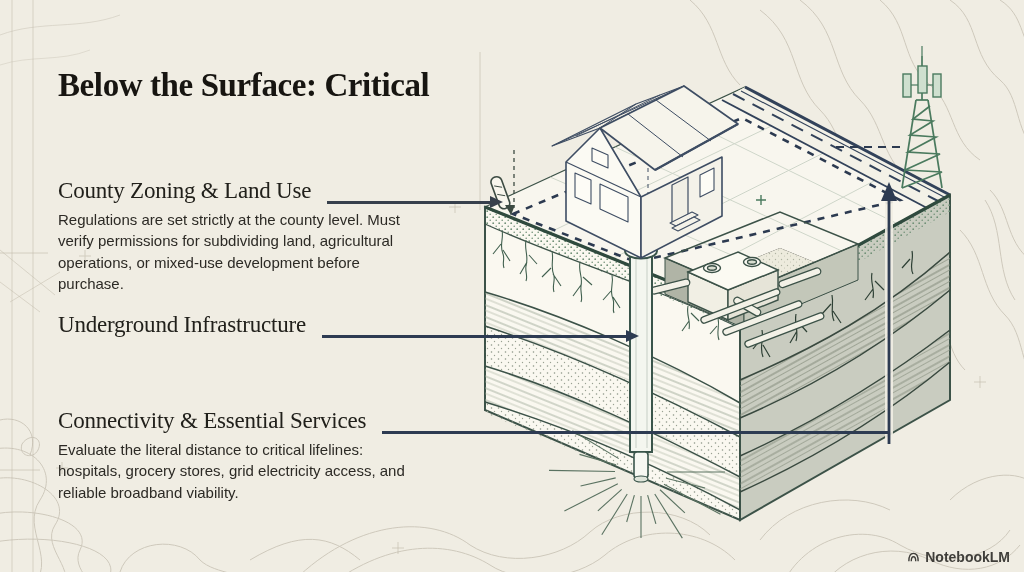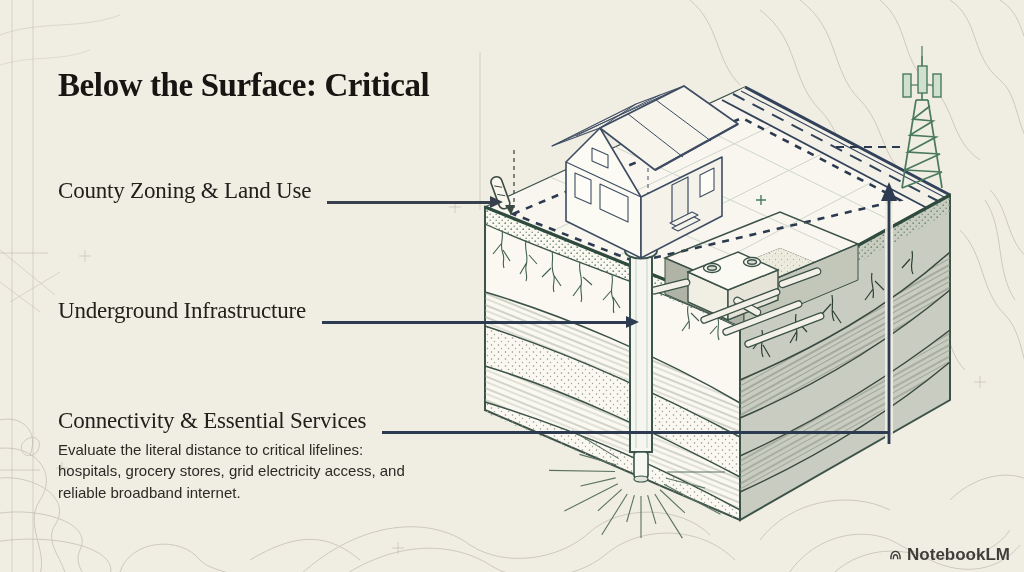--- a/index.html
+++ b/index.html
@@ -15,41 +15,41 @@
 
   .title{
     position:absolute;left:58px;top:44px;
     font-family:"Liberation Serif",serif;font-weight:bold;
     font-size:33px;line-height:1.18;color:#171511;letter-spacing:-0.4px;
   }
   .title span{display:block;white-space:nowrap;}
 
   .section{position:absolute;left:58px;}
   .s1{top:172px;width:432px;}
-  .s2{top:292px;width:568px;}
+  .s2{top:306px;width:568px;}
   .s3{top:402px;width:831px;}
   .hrow{display:flex;align-items:flex-end;height:32px;}
   .hrow h2{
     margin:0;font-family:"Liberation Serif",serif;font-weight:normal;
     font-size:23px;color:#21201b;white-space:nowrap;flex-shrink:0;letter-spacing:-0.2px;
   }
   .hline{flex:1;height:0;border-top:3px solid #37404c;margin-left:16px;position:relative;min-width:30px;}
   .s2 .hline,.s3 .hline{border-top-color:#2d3b52;}
   .hline.arrow::after{
     content:'';position:absolute;right:-13px;top:-8px;width:0;height:0;
     border-left:13px solid #37404c;border-top:6.5px solid transparent;border-bottom:6.5px solid transparent;
   }
   .s2 .hline.arrow::after{border-left-color:#2d3b52;}
   .section p{
     margin:5px 0 0 0;width:354px;font-size:15px;line-height:1.42;color:#2c2a25;
   }
 
   .watermark{
     position:absolute;right:14px;bottom:7px;display:flex;align-items:center;gap:5px;
-    font-size:17px;font-weight:bold;color:#3f3e3a;
+    font-size:14px;font-weight:bold;color:#3f3e3a;
   }
 </style>
 </head>
 <body>
 
 <div class="canvas">
 
   <svg id="bg" class="layer" viewBox="0 0 1024 572">
     <g stroke="#a59d8c" stroke-width="1" fill="none" opacity="0.45">
 
@@ -328,35 +328,36 @@
   <div class="textlayer">
     <h1 class="title">
       <span>Below the Surface: Critical</span>
     </h1>
 
     <div class="section s1">
       <div class="hrow">
         <h2>County Zoning &amp; Land Use</h2>
         <div class="hline arrow"></div>
       </div>
+      <p>Regulations are set strictly at the county level. Must verify permissions for subdividing land, agricultural operations, or mixed-use development before purchase.</p>
     </div>
 
     <div class="section s2">
       <div class="hrow">
         <h2>Underground Infrastructure</h2>
         <div class="hline arrow"></div>
       </div>
     </div>
 
     <div class="section s3">
       <div class="hrow">
         <h2>Connectivity &amp; Essential Services</h2>
         <div class="hline"></div>
       </div>
-      <p>Evaluate the literal distance to critical lifelines: hospitals, grocery stores, grid electricity access, and reliable broadband internet.</p>
+      <p>Evaluate the literal distance to critical lifelines: hospitals, grocery stores, grid electricity access, and reliable broadband viability.</p>
     </div>
 
     <div class="watermark">
       <svg width="13" height="13" viewBox="0 0 14 14">
         <path d="M2 11 C2 5 4.2 2.6 7 2.6 C9.8 2.6 12 5 12 11" fill="none" stroke="#3f3e3a" stroke-width="1.5"></path>
         <path d="M4.6 11 C4.6 7.6 5.8 6.2 7 6.2 C8.2 6.2 9.4 7.6 9.4 11" fill="none" stroke="#3f3e3a" stroke-width="1.5"></path>
       </svg>
       <span>NotebookLM</span>
     </div>
   </div>

